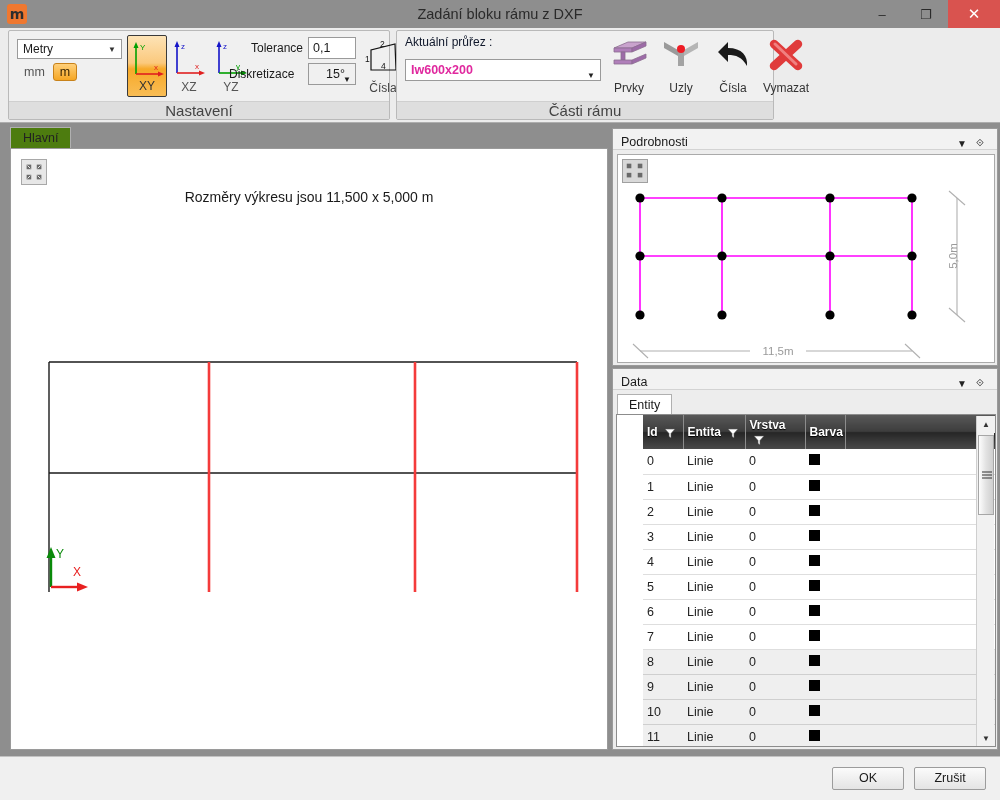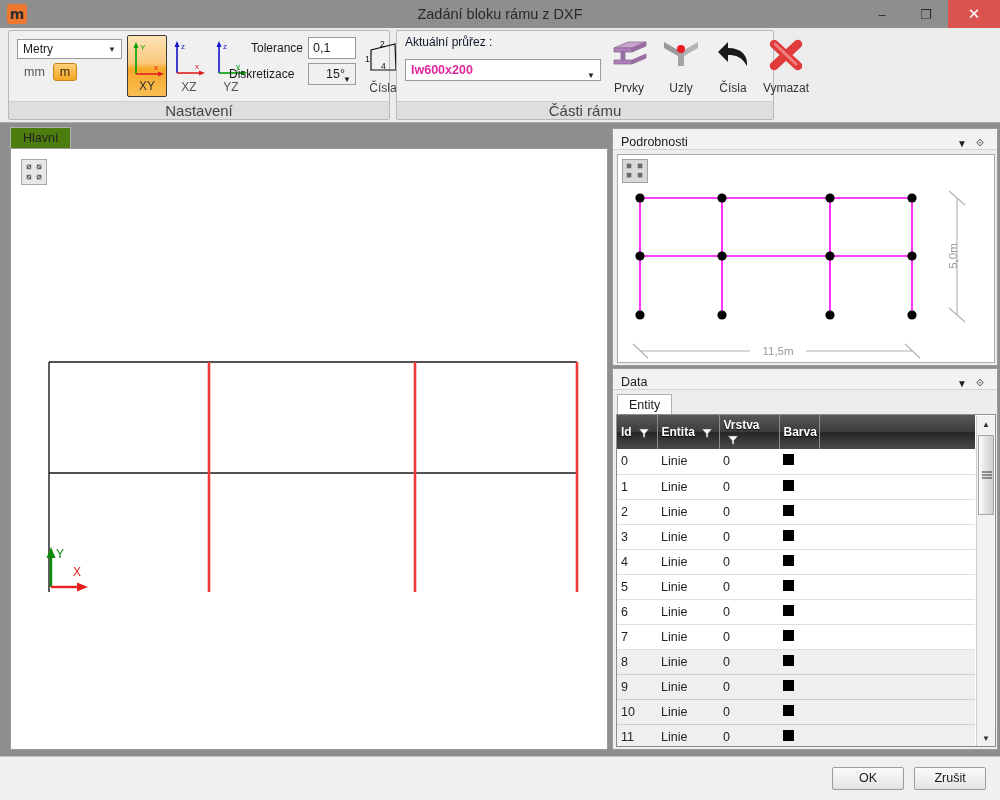--- a/index.html
+++ b/index.html
@@ -196,20 +196,21 @@
   
   #data-tabs { position: absolute; left: 4px; top: 24px; height: 22px; display: flex; align-items: flex-end; }
   .dtab {
     height: 21px; padding: 0 11px; line-height: 20px; background: #fff;
     border: 1px solid #b0b0b0; border-bottom: none; font-size: 12.5px;
   }
   #grid-wrap {
     position: absolute; left: 3px; top: 45px; width: 380px; height: 333px;
     background: #fff; border: 1px solid #8c8c8c;
     overflow: hidden;
+    padding-left: 26px;
   }
   table#entity-grid { border-collapse: collapse; width: 358px; table-layout: fixed; }
   table#entity-grid th {
     background: linear-gradient(#585858 0%, #3d3d3d 48%, #262626 52%, #4a4a4a 100%);
     color: #fff; font-size: 12px; font-weight: bold;
     text-align: left; padding: 3px 4px; height: 22px;
     border-right: 1px solid #8c8c8c;
     text-shadow: 0 1px 1px #000;
     position: relative;
   }
@@ -416,20 +417,21 @@
           </g>
           <g stroke="#f4f4f4" stroke-width="1">
             <line x1="6" y1="6" x2="9" y2="9"></line>
               <line x1="20" y1="6" x2="17" y2="9"></line>
             <line x1="6" y1="20" x2="9" y2="17"></line>
               <line x1="20" y1="20" x2="17" y2="17"></line>
           </g>
         </svg>
       </div>
 
+      <div id="dims-text">Rozměry výkresu jsou 11,500 x 5,000 m</div>
 
       <svg width="598" height="602" viewBox="0 0 598 602" style="position:absolute;left:0;top:0;">
 
         <g stroke="#1a1a1a" stroke-width="1.4" fill="none">
           <line x1="38" y1="213" x2="566" y2="213"></line>
           <line x1="38" y1="213" x2="38" y2="443"></line>
           <line x1="38" y1="324" x2="566" y2="324"></line>
         </g>
 
         <g stroke="#f43b3b" stroke-width="2.6">

